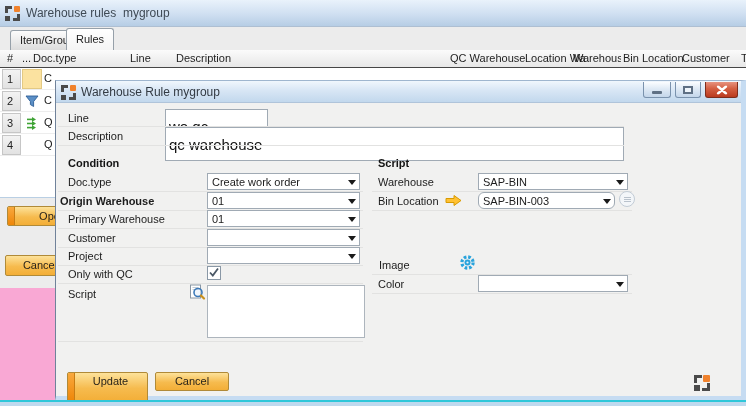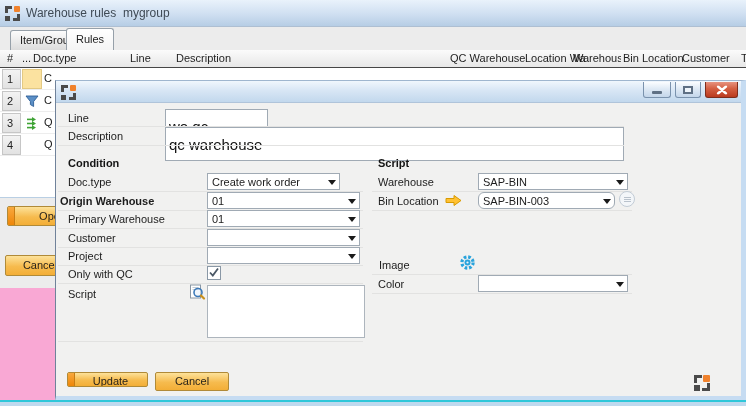--- a/index.html
+++ b/index.html
@@ -81,21 +81,21 @@
   .combo .val { position:absolute; left:4px; top:2px; white-space:nowrap; overflow:hidden; right:12px; }
   .combo .arr { position:absolute; right:3px; top:6px; width:0; height:0; border-left:4px solid transparent;
     border-right:4px solid transparent; border-top:5px solid #1a1a1a; }
   .hline { position:absolute; height:1px; background:#e2e2e1; }
   .checkbox { position:absolute; width:14px; height:14px; background:#fff; border:1px solid #8a98a6; }
   .script-textarea { position:absolute; border:1px solid #adb5bd; background:#fff; resize:none;
     font-family:"Liberation Sans",sans-serif; font-size:11px; }
   .circle-btn { position:absolute; width:16px; height:16px; border-radius:50%; border:1px solid #c2ccd6; background:#f3f6f9; }
   .circle-btn .lines { width:7px; height:1px; background:#b9c2cc; margin:5px auto 0; box-shadow:0 2px #b9c2cc, 0 4px #b9c2cc; }
   .iconbox { position:absolute; }
-  .btn-update { left:11px; top:269px; width:81px; height:15px; }
+  .btn-update { left:11px; top:269px; width:81px; height:30px; }
   .btn-update .btn-label { line-height:17px; padding-left:6px; }
   .btn-cancel { left:99px; top:269px; width:74px; height:19px; }
   .btn-cancel .btn-label { line-height:17px; }
   .grip { position:absolute; left:638px; top:272px; width:16px; height:16px; }
   .grip .tl { position:absolute; left:0; top:0; width:8px; height:8px; border-left:3px solid #4a4a4a; border-top:3px solid #4a4a4a; }
   .grip .tr { position:absolute; right:0; top:0; width:7px; height:7px; background:#f0822d; border-radius:1px; }
   .grip .bl { position:absolute; left:0; bottom:0; width:6px; height:6px; background:#4a4a4a; }
   .grip .br { position:absolute; right:0; bottom:0; width:8px; height:8px; border-right:3px solid #4a4a4a; border-bottom:3px solid #4a4a4a; }
 </style>
 </head>
@@ -185,20 +185,21 @@
   </div>
 
   <div class="dialog">
     <div class="dlg-titlebar">
       <div class="sap-logo" style="left:5px;top:4px;">
         <span class="tl"></span>
           <span class="tr"></span>
           <span class="bl"></span>
           <span class="br"></span>
       </div>
+      <span class="dlg-title-text">Warehouse Rule mygroup</span>
       <div class="winbtn winbtn-min">
         <span class="glyph-min"></span>
       </div>
       <div class="winbtn winbtn-restore">
         <span class="glyph-restore"></span>
       </div>
       <div class="winbtn winbtn-close">
         <svg class="glyph-close" width="11" height="9" viewBox="0 0 11 9">
           <path d="M1.5 1 L9.5 8 M9.5 1 L1.5 8" stroke="#ffffff" stroke-width="2.4" stroke-linecap="round"></path>
         </svg>
@@ -211,21 +212,21 @@
       <input class="tinput" style="left: 109px; top: 6px; width: 103px;" value="wo qc">
       <div class="hline" style="left:2px;top:23px;width:566px;"></div>
 
       <span class="lbl" style="left:12px;top:27px;">Description</span>
       <input class="tinput" style="left: 109px; top: 24px; width: 459px;" value="qc warehouse">
       <div class="hline" style="left:2px;top:42px;width:566px;"></div>
 
       <span class="heading" style="left:12px;top:54px;">Condition</span>
 
       <span class="lbl" style="left:12px;top:73px;">Doc.type</span>
-      <div class="combo" style="left:151px;top:70px;width:133px;">
+      <div class="combo" style="left:151px;top:70px;width:153px;">
         <span class="val">Create work order</span>
         <span class="arr"></span>
       </div>
       <div class="hline" style="left:2px;top:88px;width:305px;"></div>
 
       <span class="lbl" style="left:4px;top:92px;font-weight:bold;">Origin Warehouse</span>
       <div class="combo" style="left:151px;top:89px;width:153px;">
         <span class="val">01</span>
         <span class="arr"></span>
       </div>

